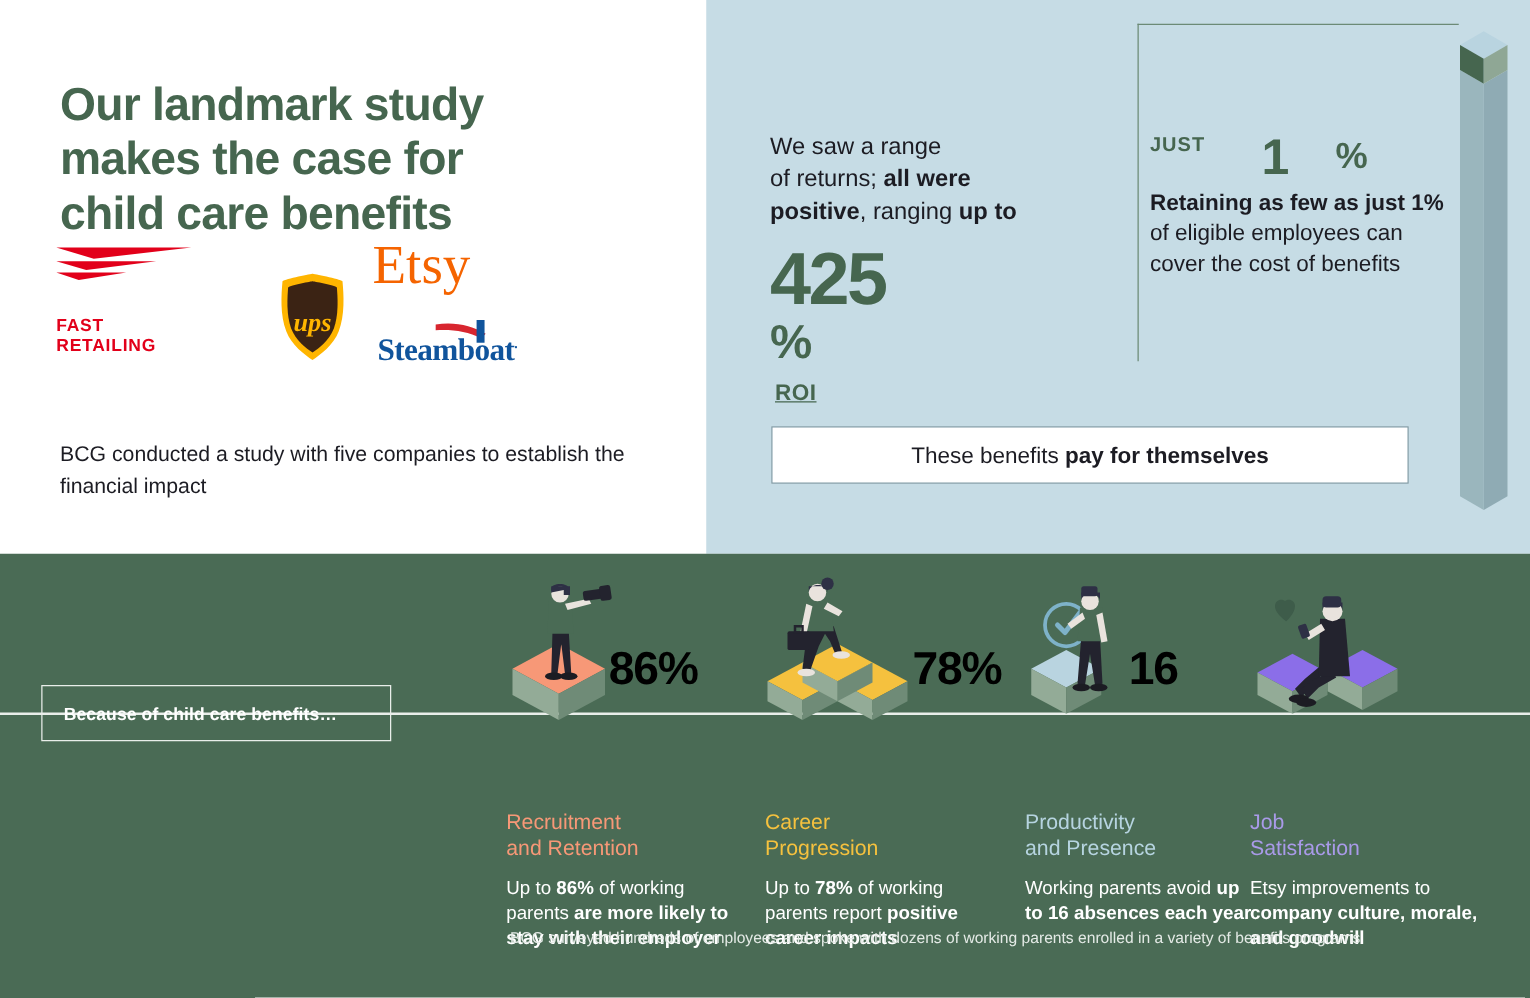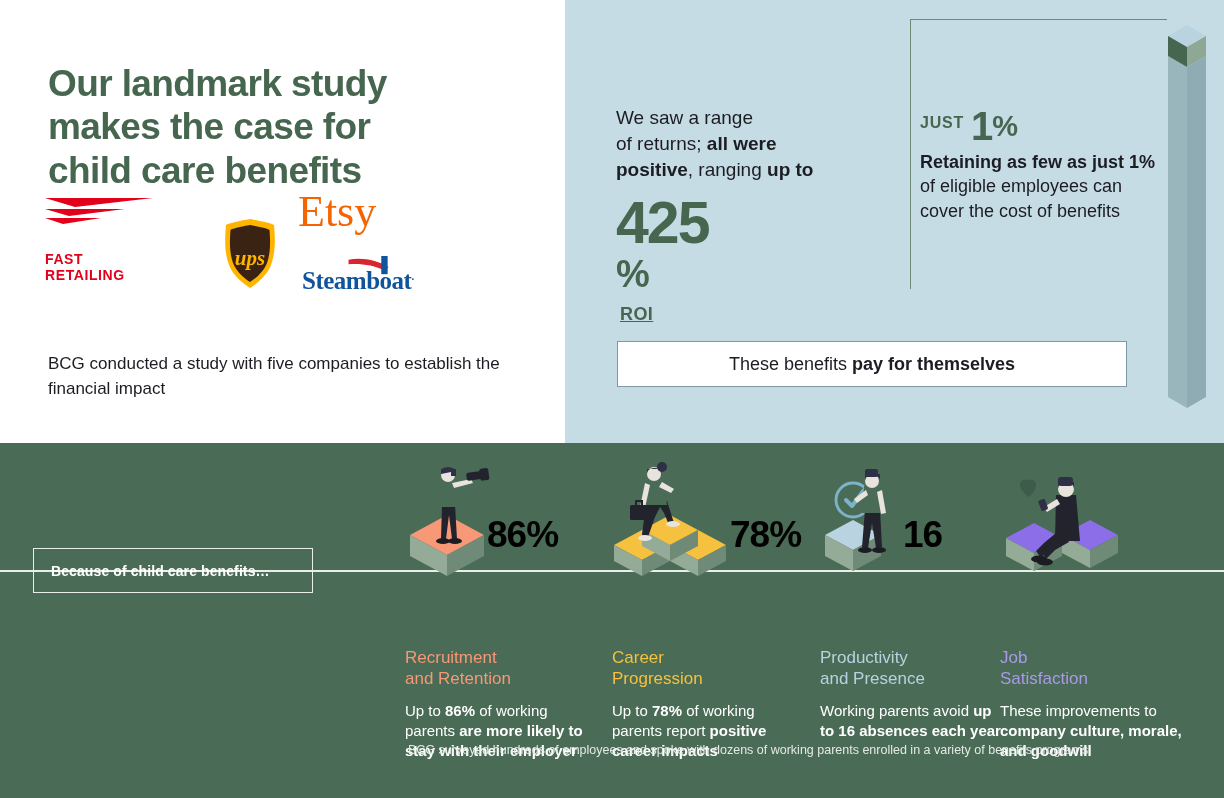--- a/index.html
+++ b/index.html
@@ -83,21 +83,21 @@
   #roi-suffix { font-size:18px; font-weight:bold; margin-left:4px; margin-top:5px; letter-spacing:0.4px;text-decoration:underline; }
 
   
   #bracket {
     position:absolute; left:345px; top:19px; width:257px; height:270px;
     border-top:1.5px solid #6c8a76;
     border-left:1.5px solid #6c8a76;
   }
 
   #just-block { position:absolute; left:355px; top:108px; width:250px; }
-  #just-row { display:flex; align-items:center; color:#46664f; }
+  #just-row { display:flex; align-items:flex-start; color:#46664f;gap:38px; }
   #just-label { font-size:16px; font-weight:bold; letter-spacing:0.8px; margin-bottom:6px; }
   #just-number { font-size:40px; font-weight:bold; line-height:0.9; margin-left:7px; letter-spacing:-1px; }
   #just-pct { font-size:29px; font-weight:bold; line-height:1.2; letter-spacing:-1px; }
   #just-body {
     margin-top:6px; font-size:18px; line-height:1.36; color:#1c1c23;
   }
   #just-body b { font-weight:bold; }
 
   
   #column { position:absolute; left:1150px; top:8px; width:74px; height:410px; }
@@ -385,18 +385,18 @@
         <path d="M57 36 L44 44 L47 49 L60 41 Z" fill="#e9e3dd"></path>
         <rect x="38" y="38" width="7" height="11" rx="1.5" fill="#2e3045" transform="rotate(-20 38 38)"></rect>
       </svg>
       <span class="bignum" style="left:130px; top:53px;"></span>
     </div>
     <div class="cat-title" style="color:#a99ae8;">
       <span>Job</span><br>
       <span>Satisfaction</span>
     </div>
     <div class="cat-desc">
-      <span>These improvements to </span><b>company culture, morale, and goodwill</b>
+      <span>Etsy improvements to </span><b>company culture, morale, and goodwill</b>
     </div>
   </div>
 
   <div id="footnote">BCG surveyed hundreds of employees and spoke with dozens of working parents enrolled in a variety of benefits programs</div>
 </div>
 
 </body></html>

